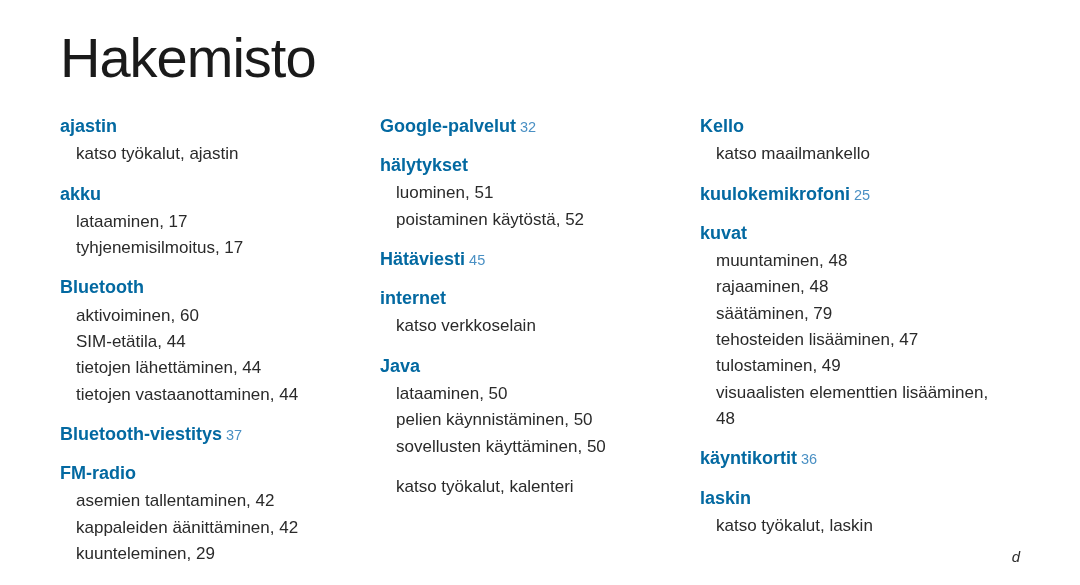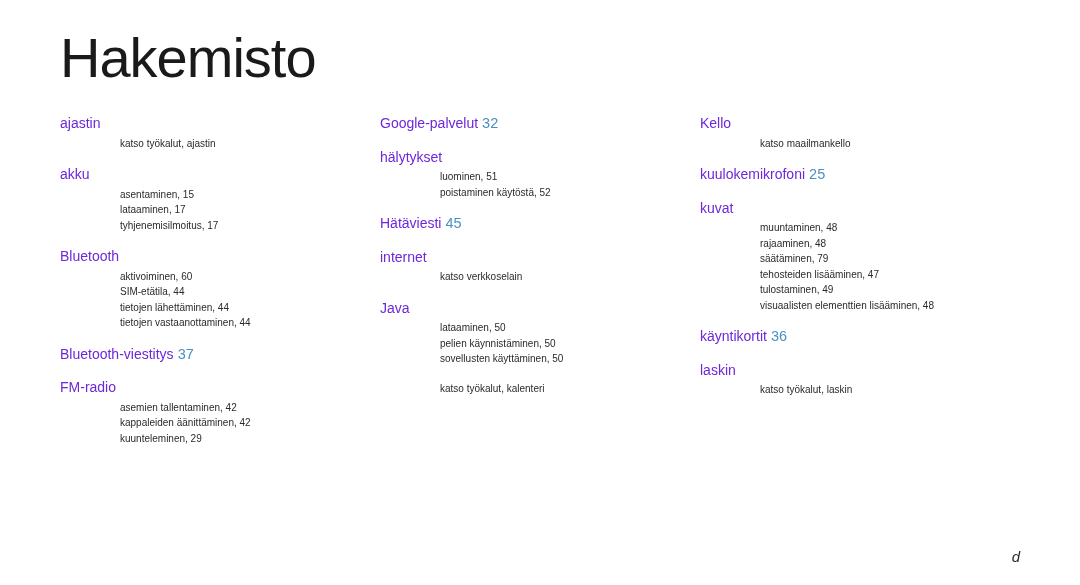--- a/index.html
+++ b/index.html
@@ -43,45 +43,44 @@
     .column {
       flex: 1;
       padding-right: 20px;
     }
 
     .index-group {
       margin-bottom: 14px;
     }
 
     .index-term {
-      color: #6d28d9;
-      font-size: 14px;
-      font-weight: 400;
+      color: #0369a1;
+      font-size: 18px;
+      font-weight: 700;
       margin-bottom: 2px;
       line-height: 1.4;
     }
 
     .index-term-line {
       margin-bottom: 2px;
     }
 
     .index-number {
       color: #4a90c4;
       font-size: 14.5px;
     }
 
     .index-sub {
       padding-left: 16px;
     }
 
     .index-sub-item {
       color: #2a2a2a;
-      font-size: 10px;
+      font-size: 17px;
       line-height: 1.55;
-      margin-left: 44px;
     }
 
     .page-letter {
       position: absolute;
       bottom: 20px;
       right: 60px;
       font-size: 15px;
       color: #2a2a2a;
       font-style: italic;
     }
@@ -96,21 +95,20 @@
   <div class="column">
         <div class="index-group">
           <div class="index-term-line"><span class="index-term">ajastin</span></div>
           <div class="index-sub">
             <div class="index-sub-item">katso työkalut, ajastin</div>
           </div>
         </div>
         <div class="index-group">
           <div class="index-term-line"><span class="index-term">akku</span></div>
           <div class="index-sub">
-            <div class="index-sub-item">asentaminen, 15</div>
             <div class="index-sub-item">lataaminen, 17</div>
             <div class="index-sub-item">tyhjenemisilmoitus, 17</div>
           </div>
         </div>
         <div class="index-group">
           <div class="index-term-line"><span class="index-term">Bluetooth</span></div>
           <div class="index-sub">
             <div class="index-sub-item">aktivoiminen, 60</div>
             <div class="index-sub-item">SIM-etätila, 44</div>
             <div class="index-sub-item">tietojen lähettäminen, 44</div>

